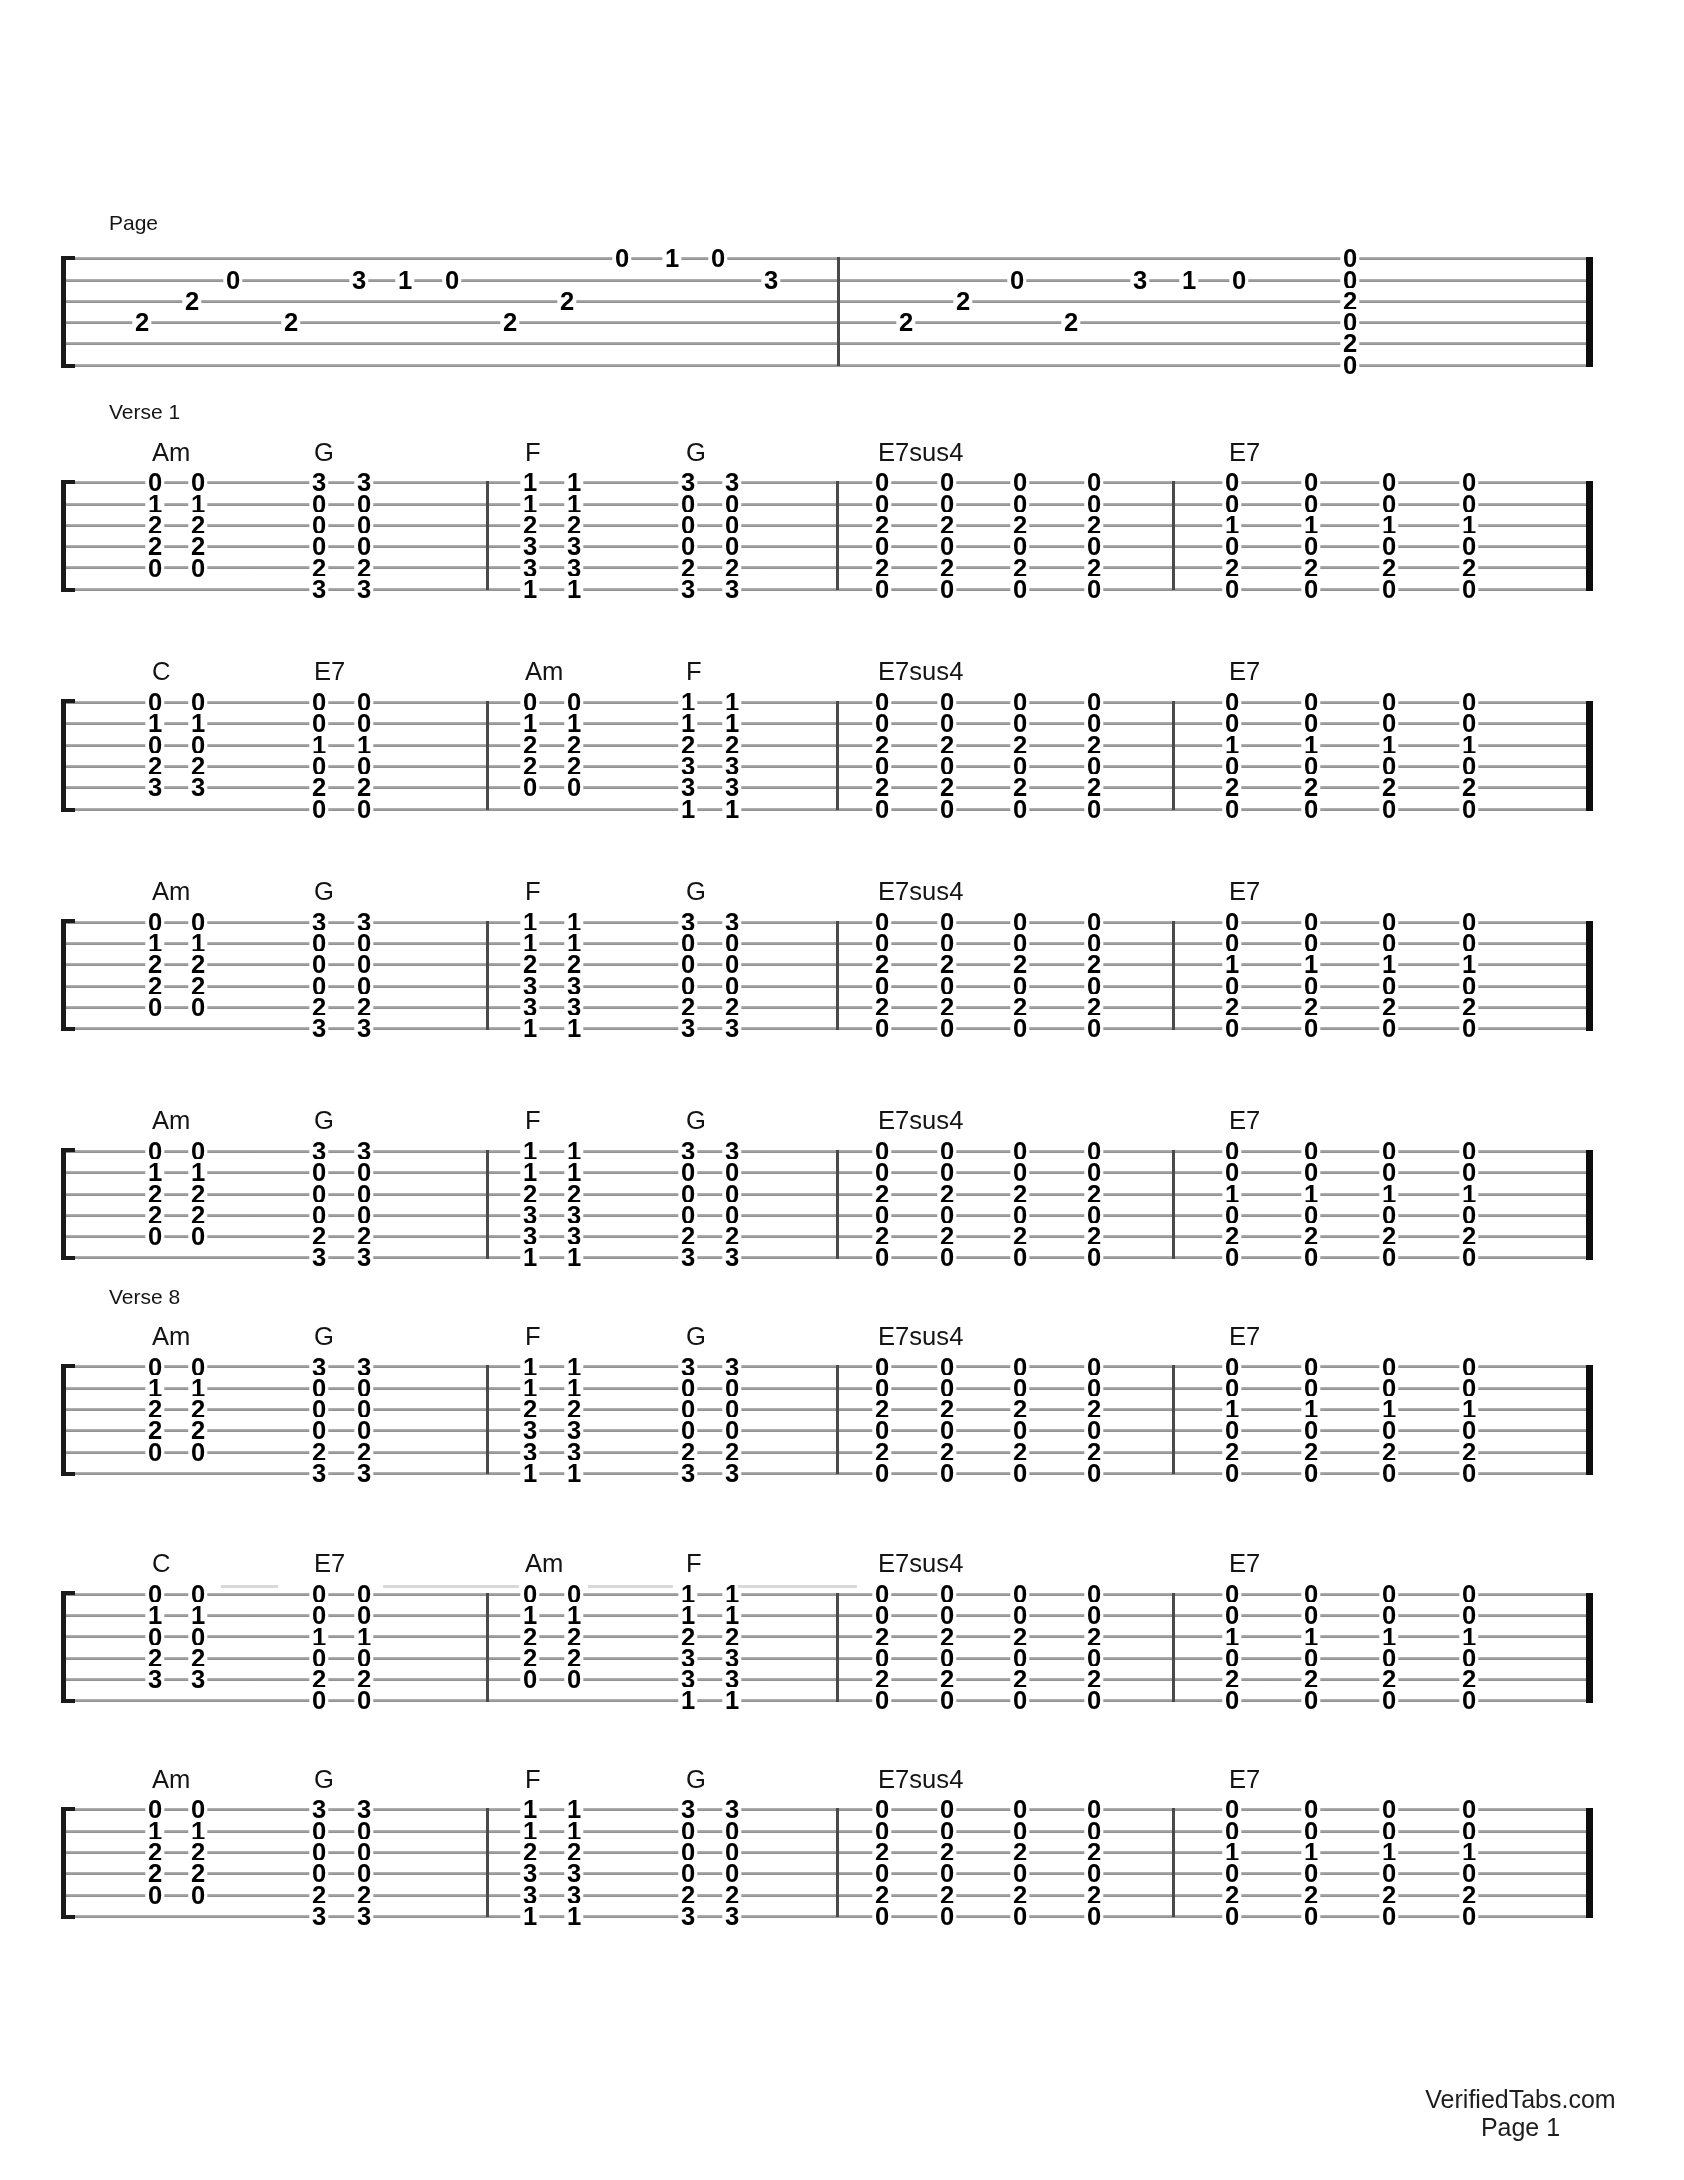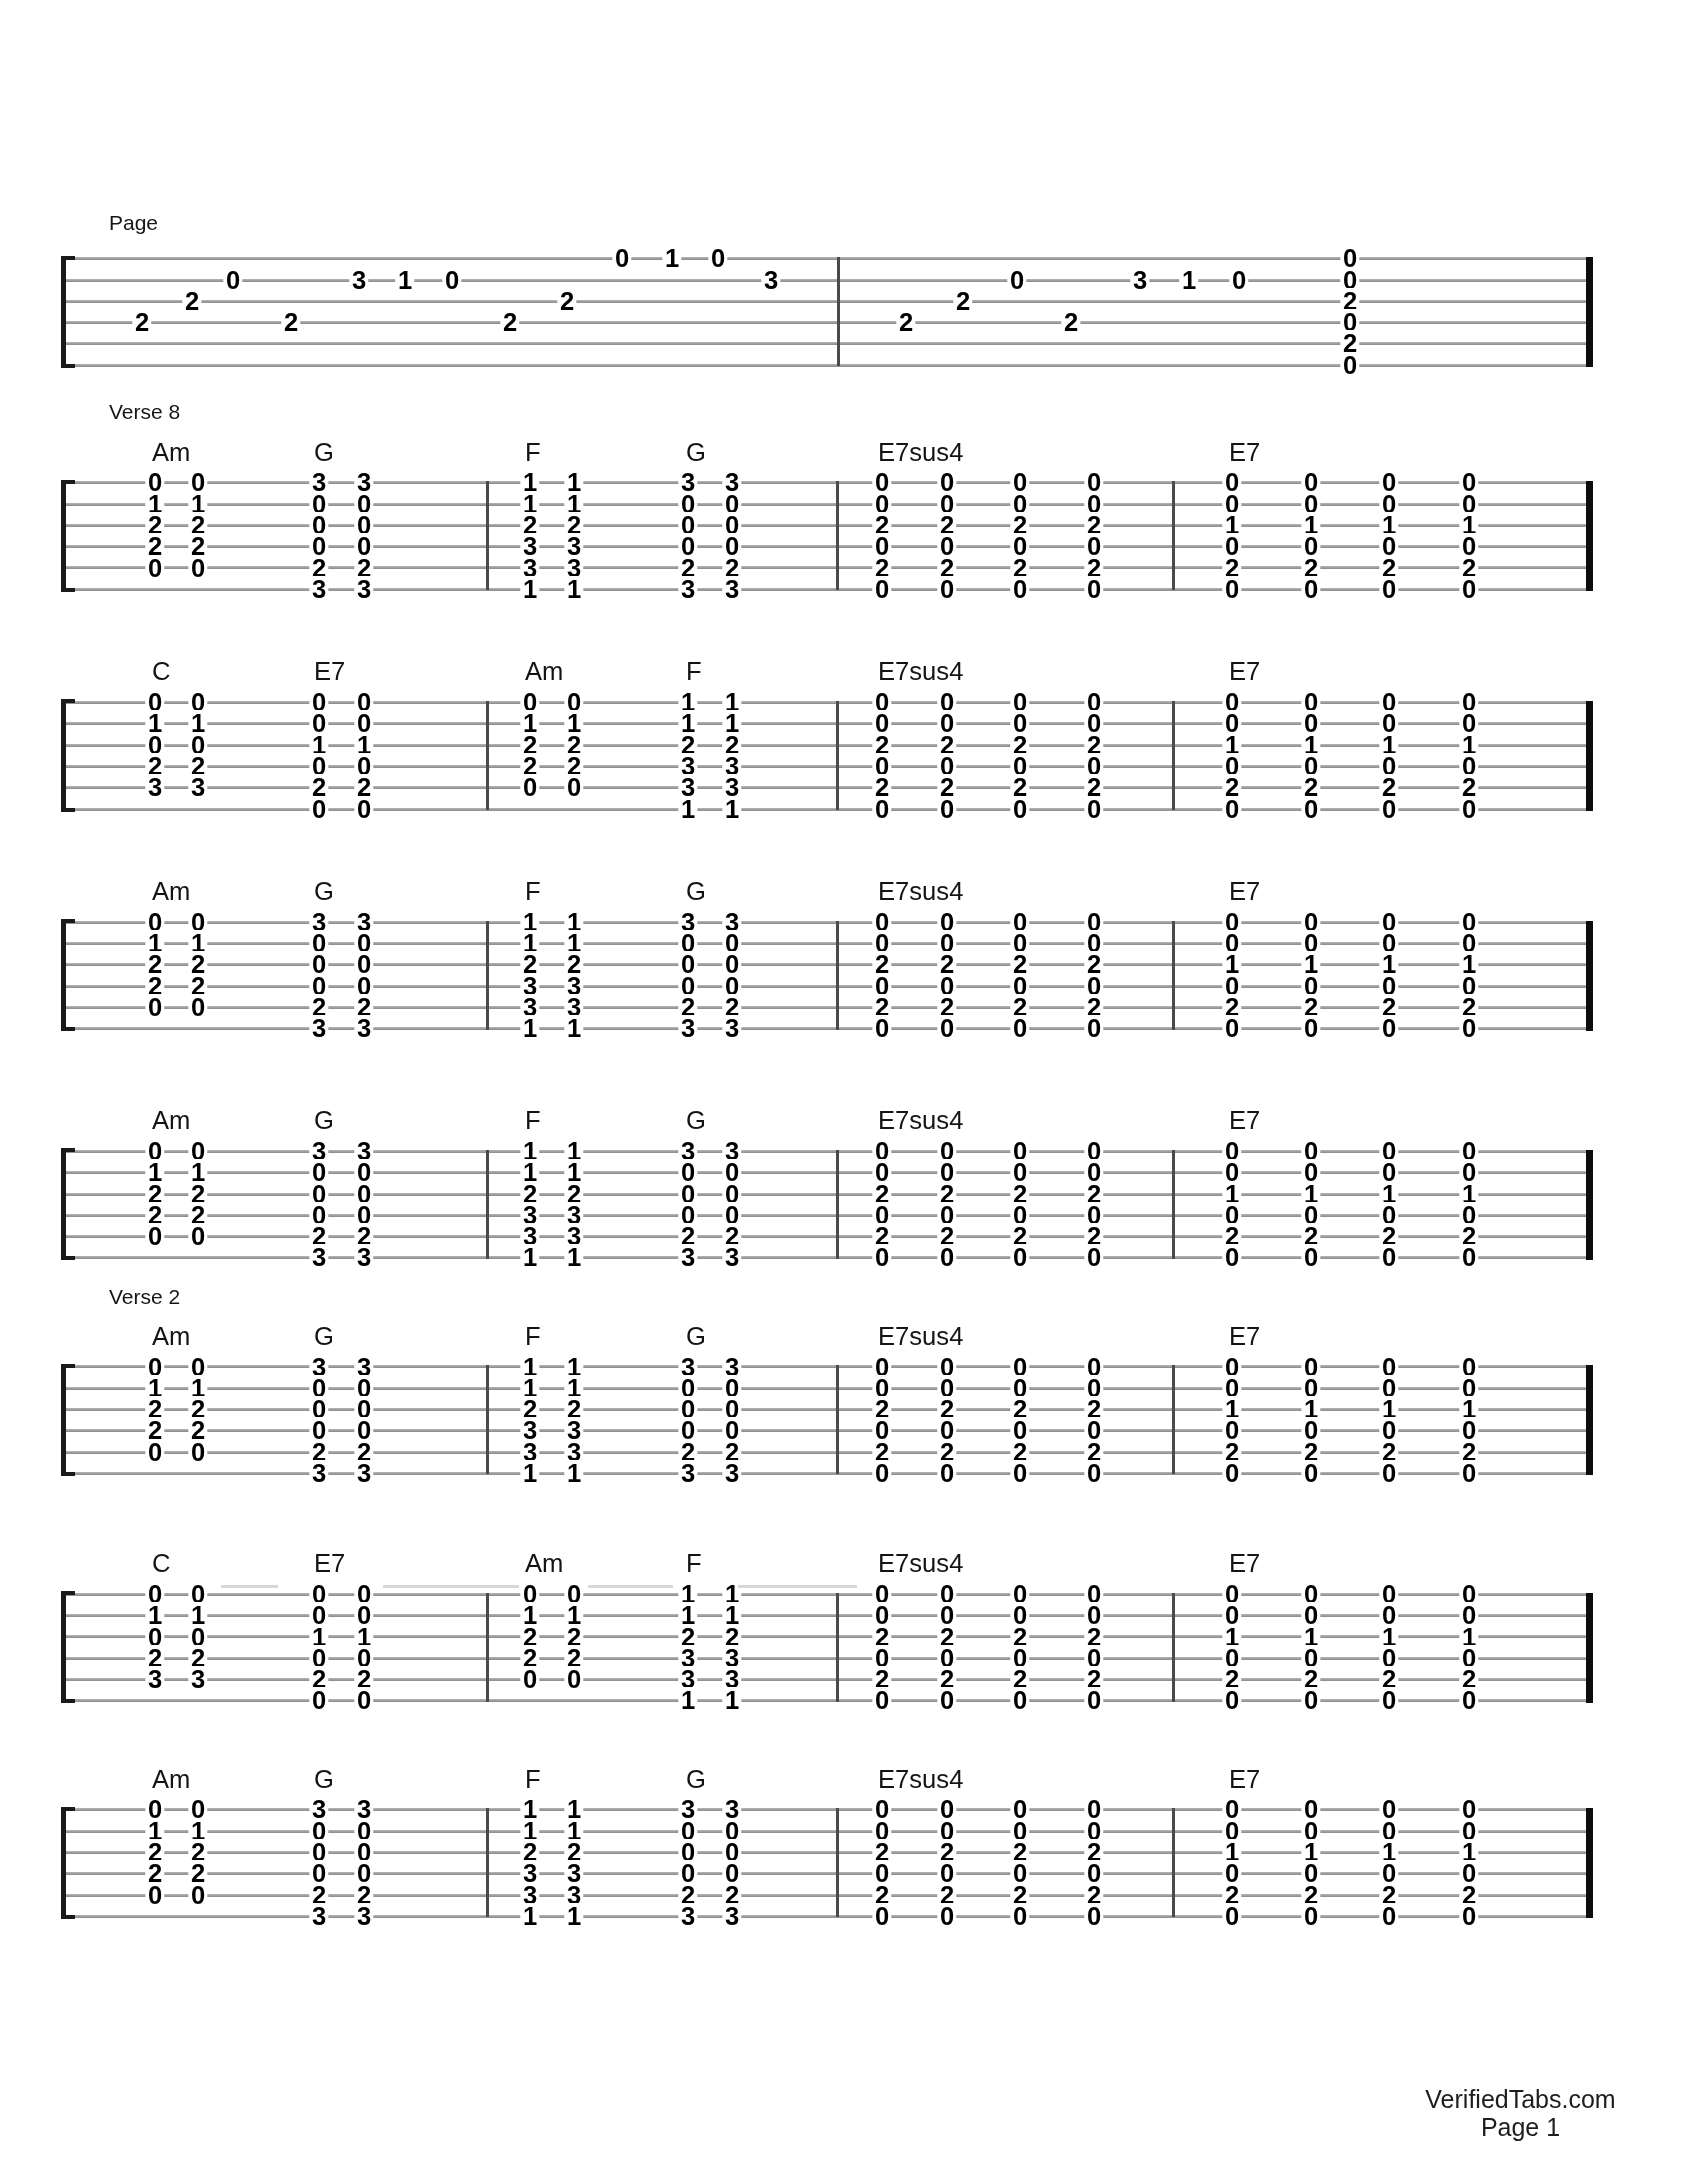--- a/index.html
+++ b/index.html
@@ -65,21 +65,21 @@
       <div class="fret" style="left: 1071px; top: 309px;">2</div>
       <div class="fret" style="left: 1140px; top: 267px;">3</div>
       <div class="fret" style="left: 1189px; top: 267px;">1</div>
       <div class="fret" style="left: 1239px; top: 267px;">0</div>
       <div class="fret" style="left: 1350px; top: 245px;">0</div>
       <div class="fret" style="left: 1350px; top: 267px;">0</div>
       <div class="fret" style="left: 1350px; top: 288px;">2</div>
       <div class="fret" style="left: 1350px; top: 309px;">0</div>
       <div class="fret" style="left: 1350px; top: 330px;">2</div>
       <div class="fret" style="left: 1350px; top: 352px;">0</div>
-      <div class="section-label" style="left: 109px; top: 400px;">Verse 8</div>
+      <div class="section-label" style="left: 109px; top: 400px;">Verse 1</div>
       <div class="staff-line" style="left: 64px; top: 481px;"></div>
       <div class="staff-line" style="left: 64px; top: 503px;"></div>
       <div class="staff-line" style="left: 64px; top: 524px;"></div>
       <div class="staff-line" style="left: 64px; top: 545px;"></div>
       <div class="staff-line" style="left: 64px; top: 566px;"></div>
       <div class="staff-line" style="left: 64px; top: 588px;"></div>
       <div class="startbar" style="left: 61px; top: 481px;"></div>
       <div class="nub" style="left: 61px; top: 480px;"></div>
       <div class="nub" style="left: 61px; top: 588px;"></div>
       <div class="endbar" style="left: 1586px; top: 481px;"></div>
@@ -516,21 +516,21 @@
       <div class="fret" style="left: 1389px; top: 1181px;">1</div>
       <div class="fret" style="left: 1389px; top: 1202px;">0</div>
       <div class="fret" style="left: 1389px; top: 1223px;">2</div>
       <div class="fret" style="left: 1389px; top: 1244px;">0</div>
       <div class="fret" style="left: 1469px; top: 1138px;">0</div>
       <div class="fret" style="left: 1469px; top: 1159px;">0</div>
       <div class="fret" style="left: 1469px; top: 1181px;">1</div>
       <div class="fret" style="left: 1469px; top: 1202px;">0</div>
       <div class="fret" style="left: 1469px; top: 1223px;">2</div>
       <div class="fret" style="left: 1469px; top: 1244px;">0</div>
-      <div class="section-label" style="left: 109px; top: 1285px;">Verse 2</div>
+      <div class="section-label" style="left: 109px; top: 1285px;">Verse 8</div>
       <div class="staff-line" style="left: 64px; top: 1365px;"></div>
       <div class="staff-line" style="left: 64px; top: 1387px;"></div>
       <div class="staff-line" style="left: 64px; top: 1408px;"></div>
       <div class="staff-line" style="left: 64px; top: 1429px;"></div>
       <div class="staff-line" style="left: 64px; top: 1451px;"></div>
       <div class="staff-line" style="left: 64px; top: 1472px;"></div>
       <div class="startbar" style="left: 61px; top: 1365px;"></div>
       <div class="nub" style="left: 61px; top: 1364px;"></div>
       <div class="nub" style="left: 61px; top: 1472px;"></div>
       <div class="endbar" style="left: 1586px; top: 1365px;"></div>

